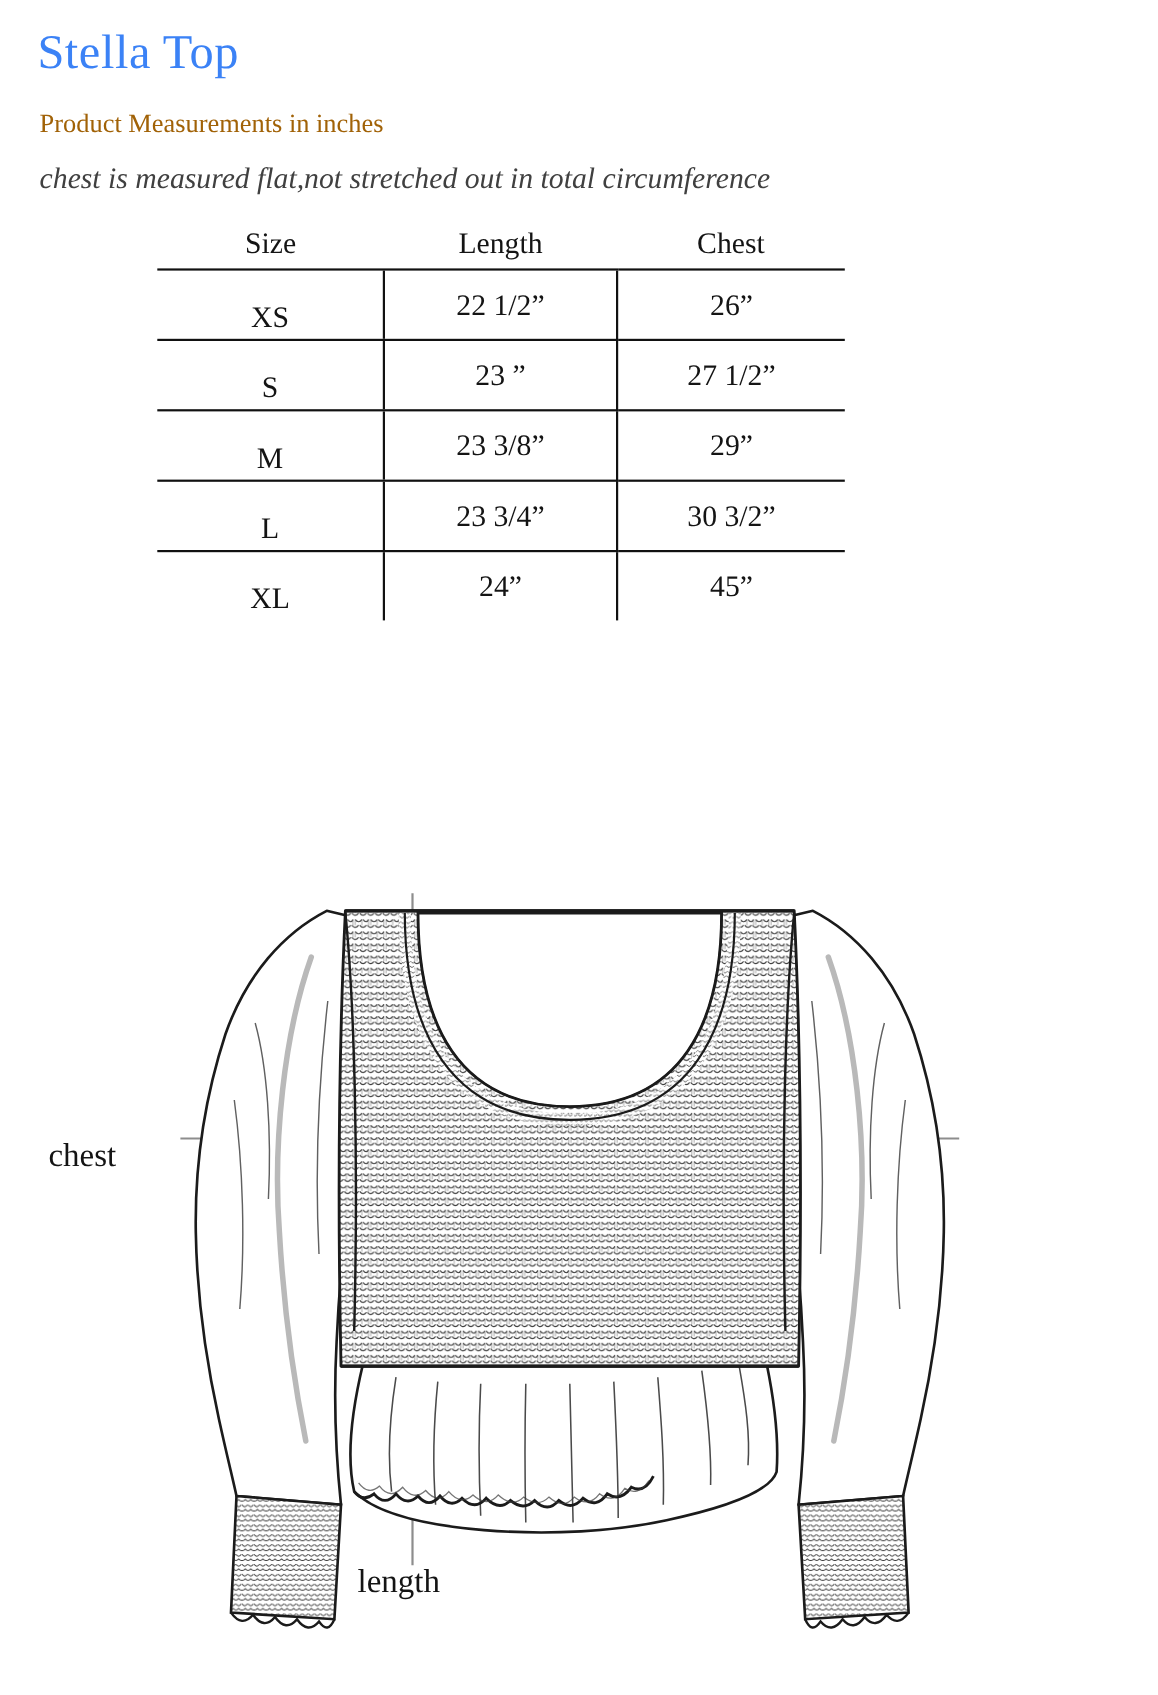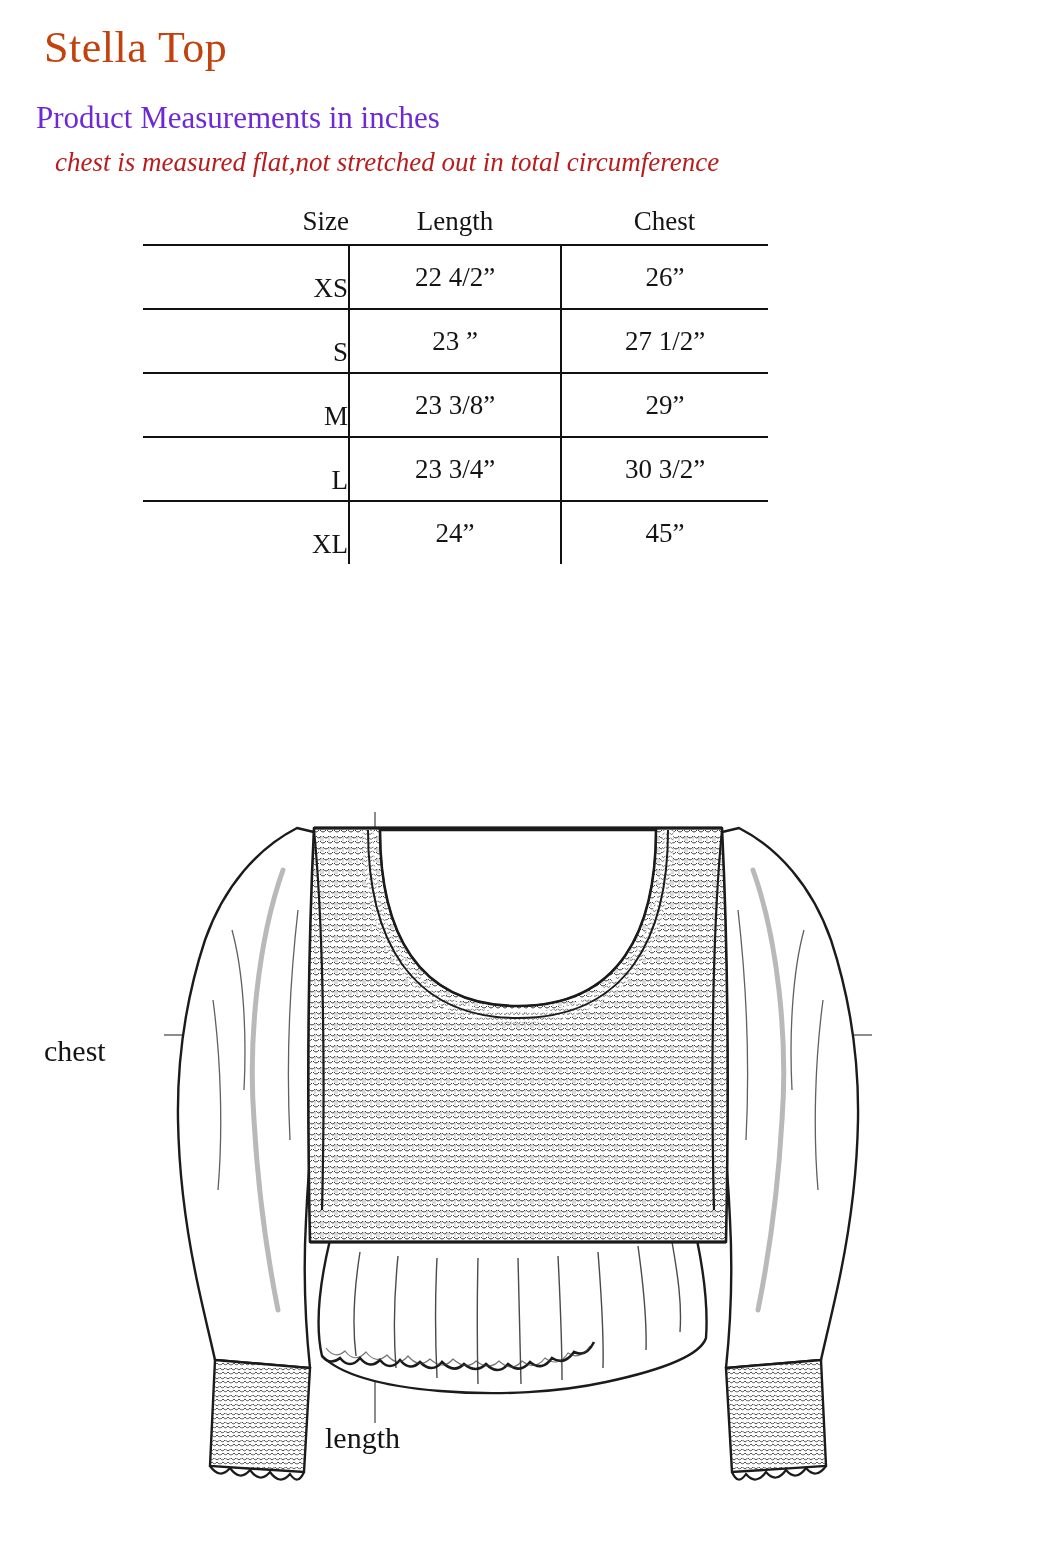--- a/index.html
+++ b/index.html
@@ -19,45 +19,44 @@
   .page {
     position: absolute;
     left: 0; top: 0;
     width: 1053px;
     height: 1541px;
   }
 
   
   .title {
     position: absolute;
-    left: 44px;
+    left: 34px;
     top: 24px;
     font-size: 44px;
     font-weight: 400;
     letter-spacing: 0.5px;
     line-height: 1.1;
-    color: #c2410c;
+    color: #3b82f6;
   }
   .subtitle {
     position: absolute;
     left: 36px;
     top: 100px;
-    font-size: 31px;
+    font-size: 24px;
     font-weight: 400;
-    color: #6d28d9;
+    color: #a16207;
   }
   .note {
     position: absolute;
     left: 36px;
     top: 147px;
     font-size: 27px;
     font-style: italic;
-    color: #b91c1c;
+    color: #404040;
     white-space: nowrap;
-    margin-left: 19px;
   }
 
   
   .size-table {
     position: absolute;
     left: 143px;
     top: 198px;
     width: 625px;
     border-collapse: collapse;
     table-layout: fixed;
@@ -83,21 +82,20 @@
   .size-table tbody td {
     border-bottom: 2px solid #111;
   }
   .size-table tbody tr:last-child td {
     border-bottom: none;
   }
   
   .size-table tbody td.col-size,
   .size-table thead th.col-size {
     position: relative;
-    text-align: right;
   }
   .size-table tbody td.col-length {
     border-left: 2px solid #111;
     border-right: 2px solid #111;
   }
   
   .size-table td.col-size {
     vertical-align: bottom;
     padding-bottom: 4px;
   }
@@ -143,21 +141,21 @@
     <thead>
       <tr>
         <th class="col-size">Size</th>
         <th class="col-length">Length</th>
         <th class="col-chest">Chest</th>
       </tr>
     </thead>
     <tbody>
       <tr>
         <td class="col-size">XS</td>
-        <td class="col-length">22 4/2”</td>
+        <td class="col-length">22 1/2”</td>
         <td class="col-chest">26”</td>
       </tr>
       <tr>
         <td class="col-size">S</td>
         <td class="col-length">23 ”</td>
         <td class="col-chest">27 1/2”</td>
       </tr>
       <tr>
         <td class="col-size">M</td>
         <td class="col-length">23 3/8”</td>

